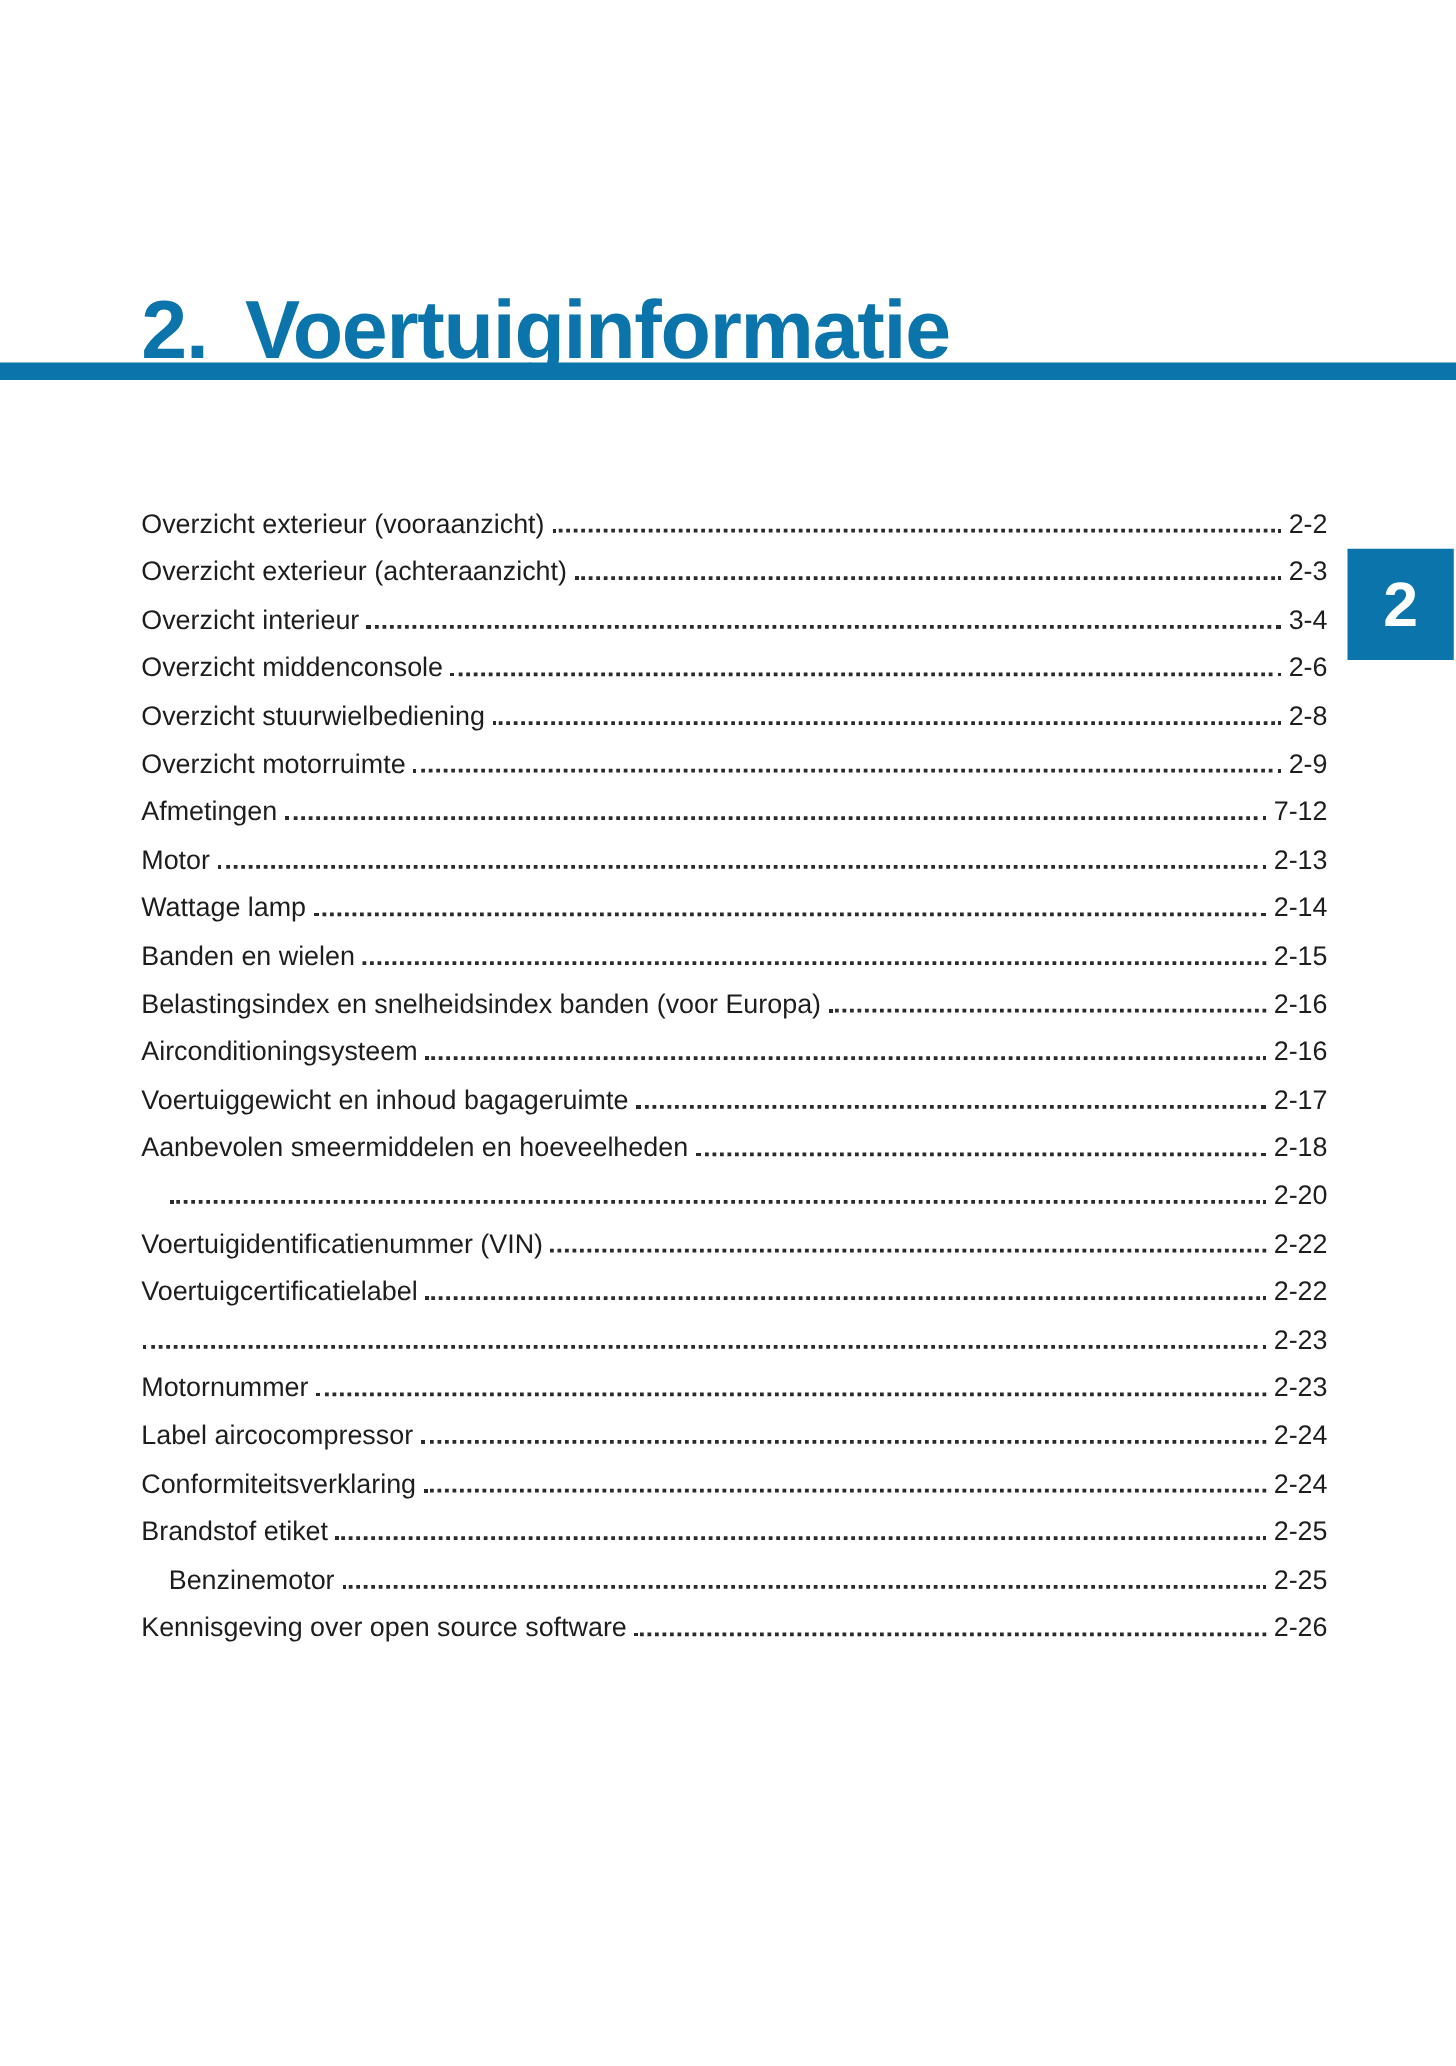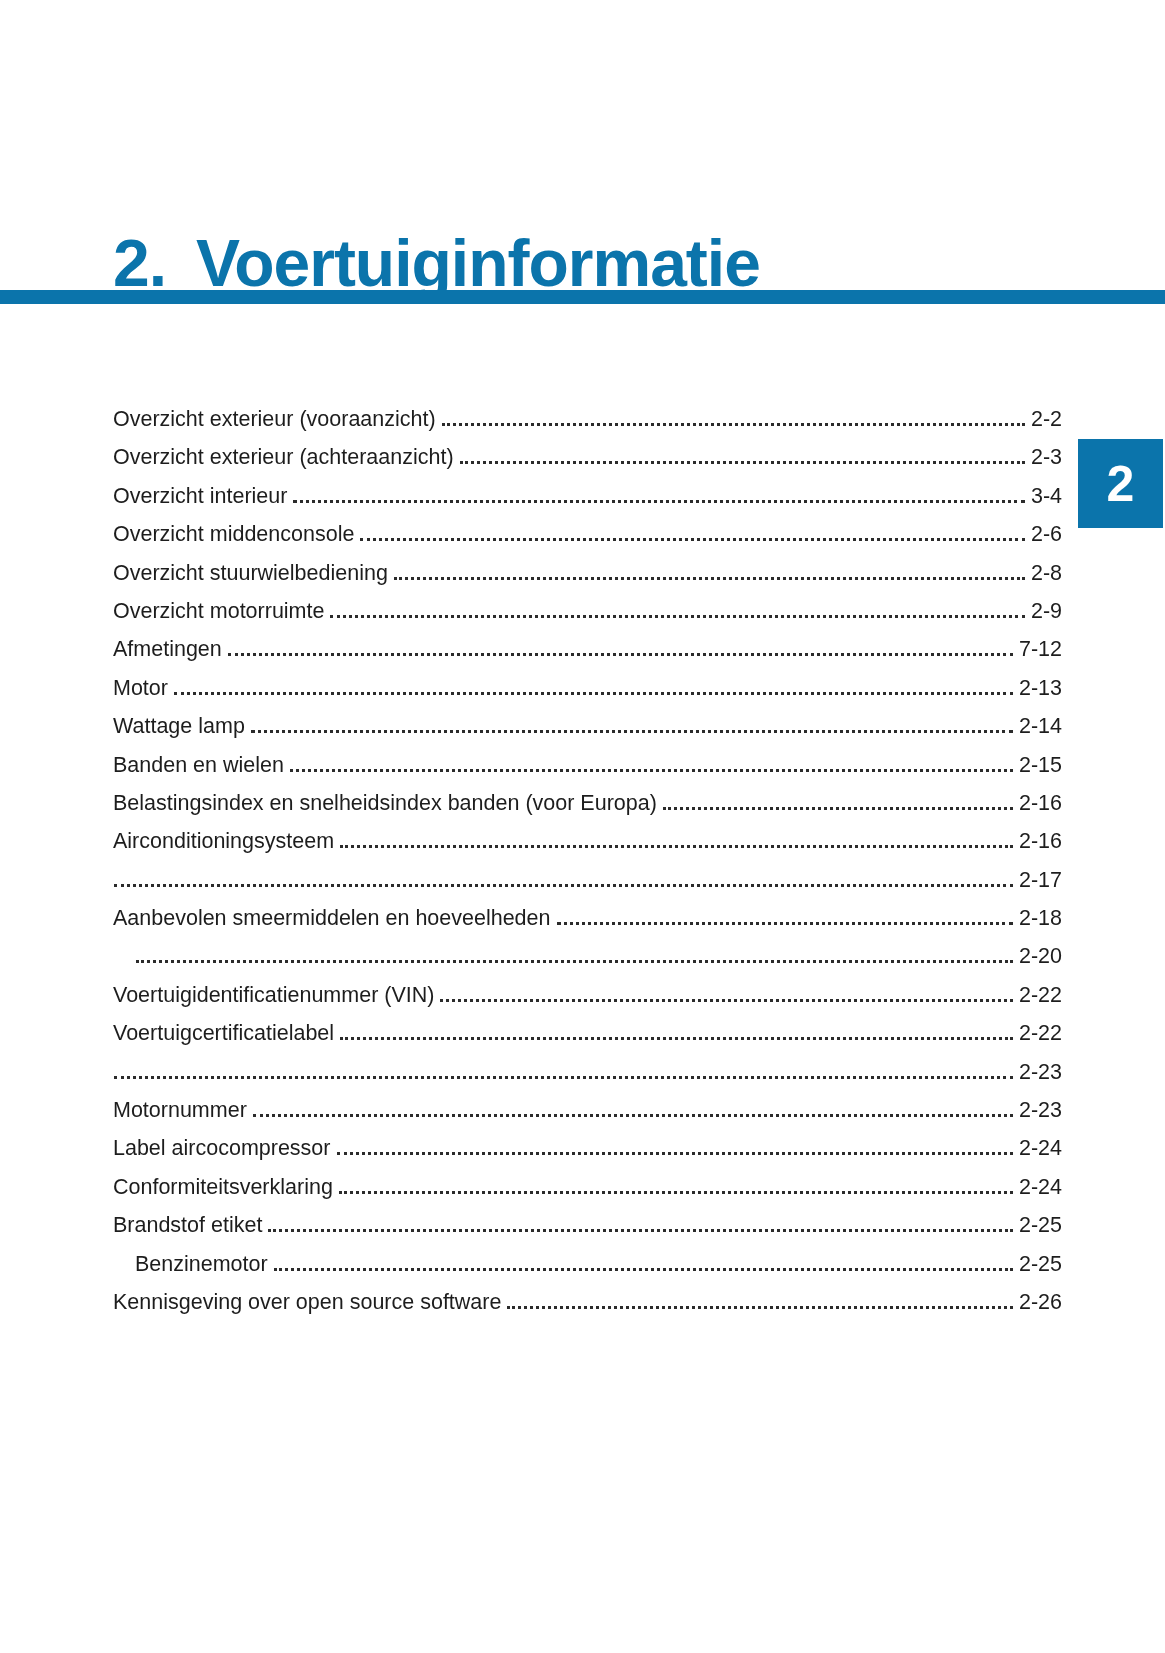--- a/index.html
+++ b/index.html
@@ -157,20 +157,21 @@
         <span class="toc-label">Belastingsindex en snelheidsindex banden (voor Europa)</span>
         <span class="toc-dots"></span>
         <span class="toc-page">2-16</span>
       </div>
       <div class="toc-row">
         <span class="toc-label">Airconditioningsysteem</span>
         <span class="toc-dots"></span>
         <span class="toc-page">2-16</span>
       </div>
       <div class="toc-row">
+        <span class="toc-label">Voertuiggewicht en inhoud bagageruimte</span>
         <span class="toc-dots"></span>
         <span class="toc-page">2-17</span>
       </div>
       <div class="toc-row">
         <span class="toc-label">Aanbevolen smeermiddelen en hoeveelheden</span>
         <span class="toc-dots"></span>
         <span class="toc-page">2-18</span>
       </div>
       <div class="toc-row indent-1">
         <span class="toc-dots"></span>

